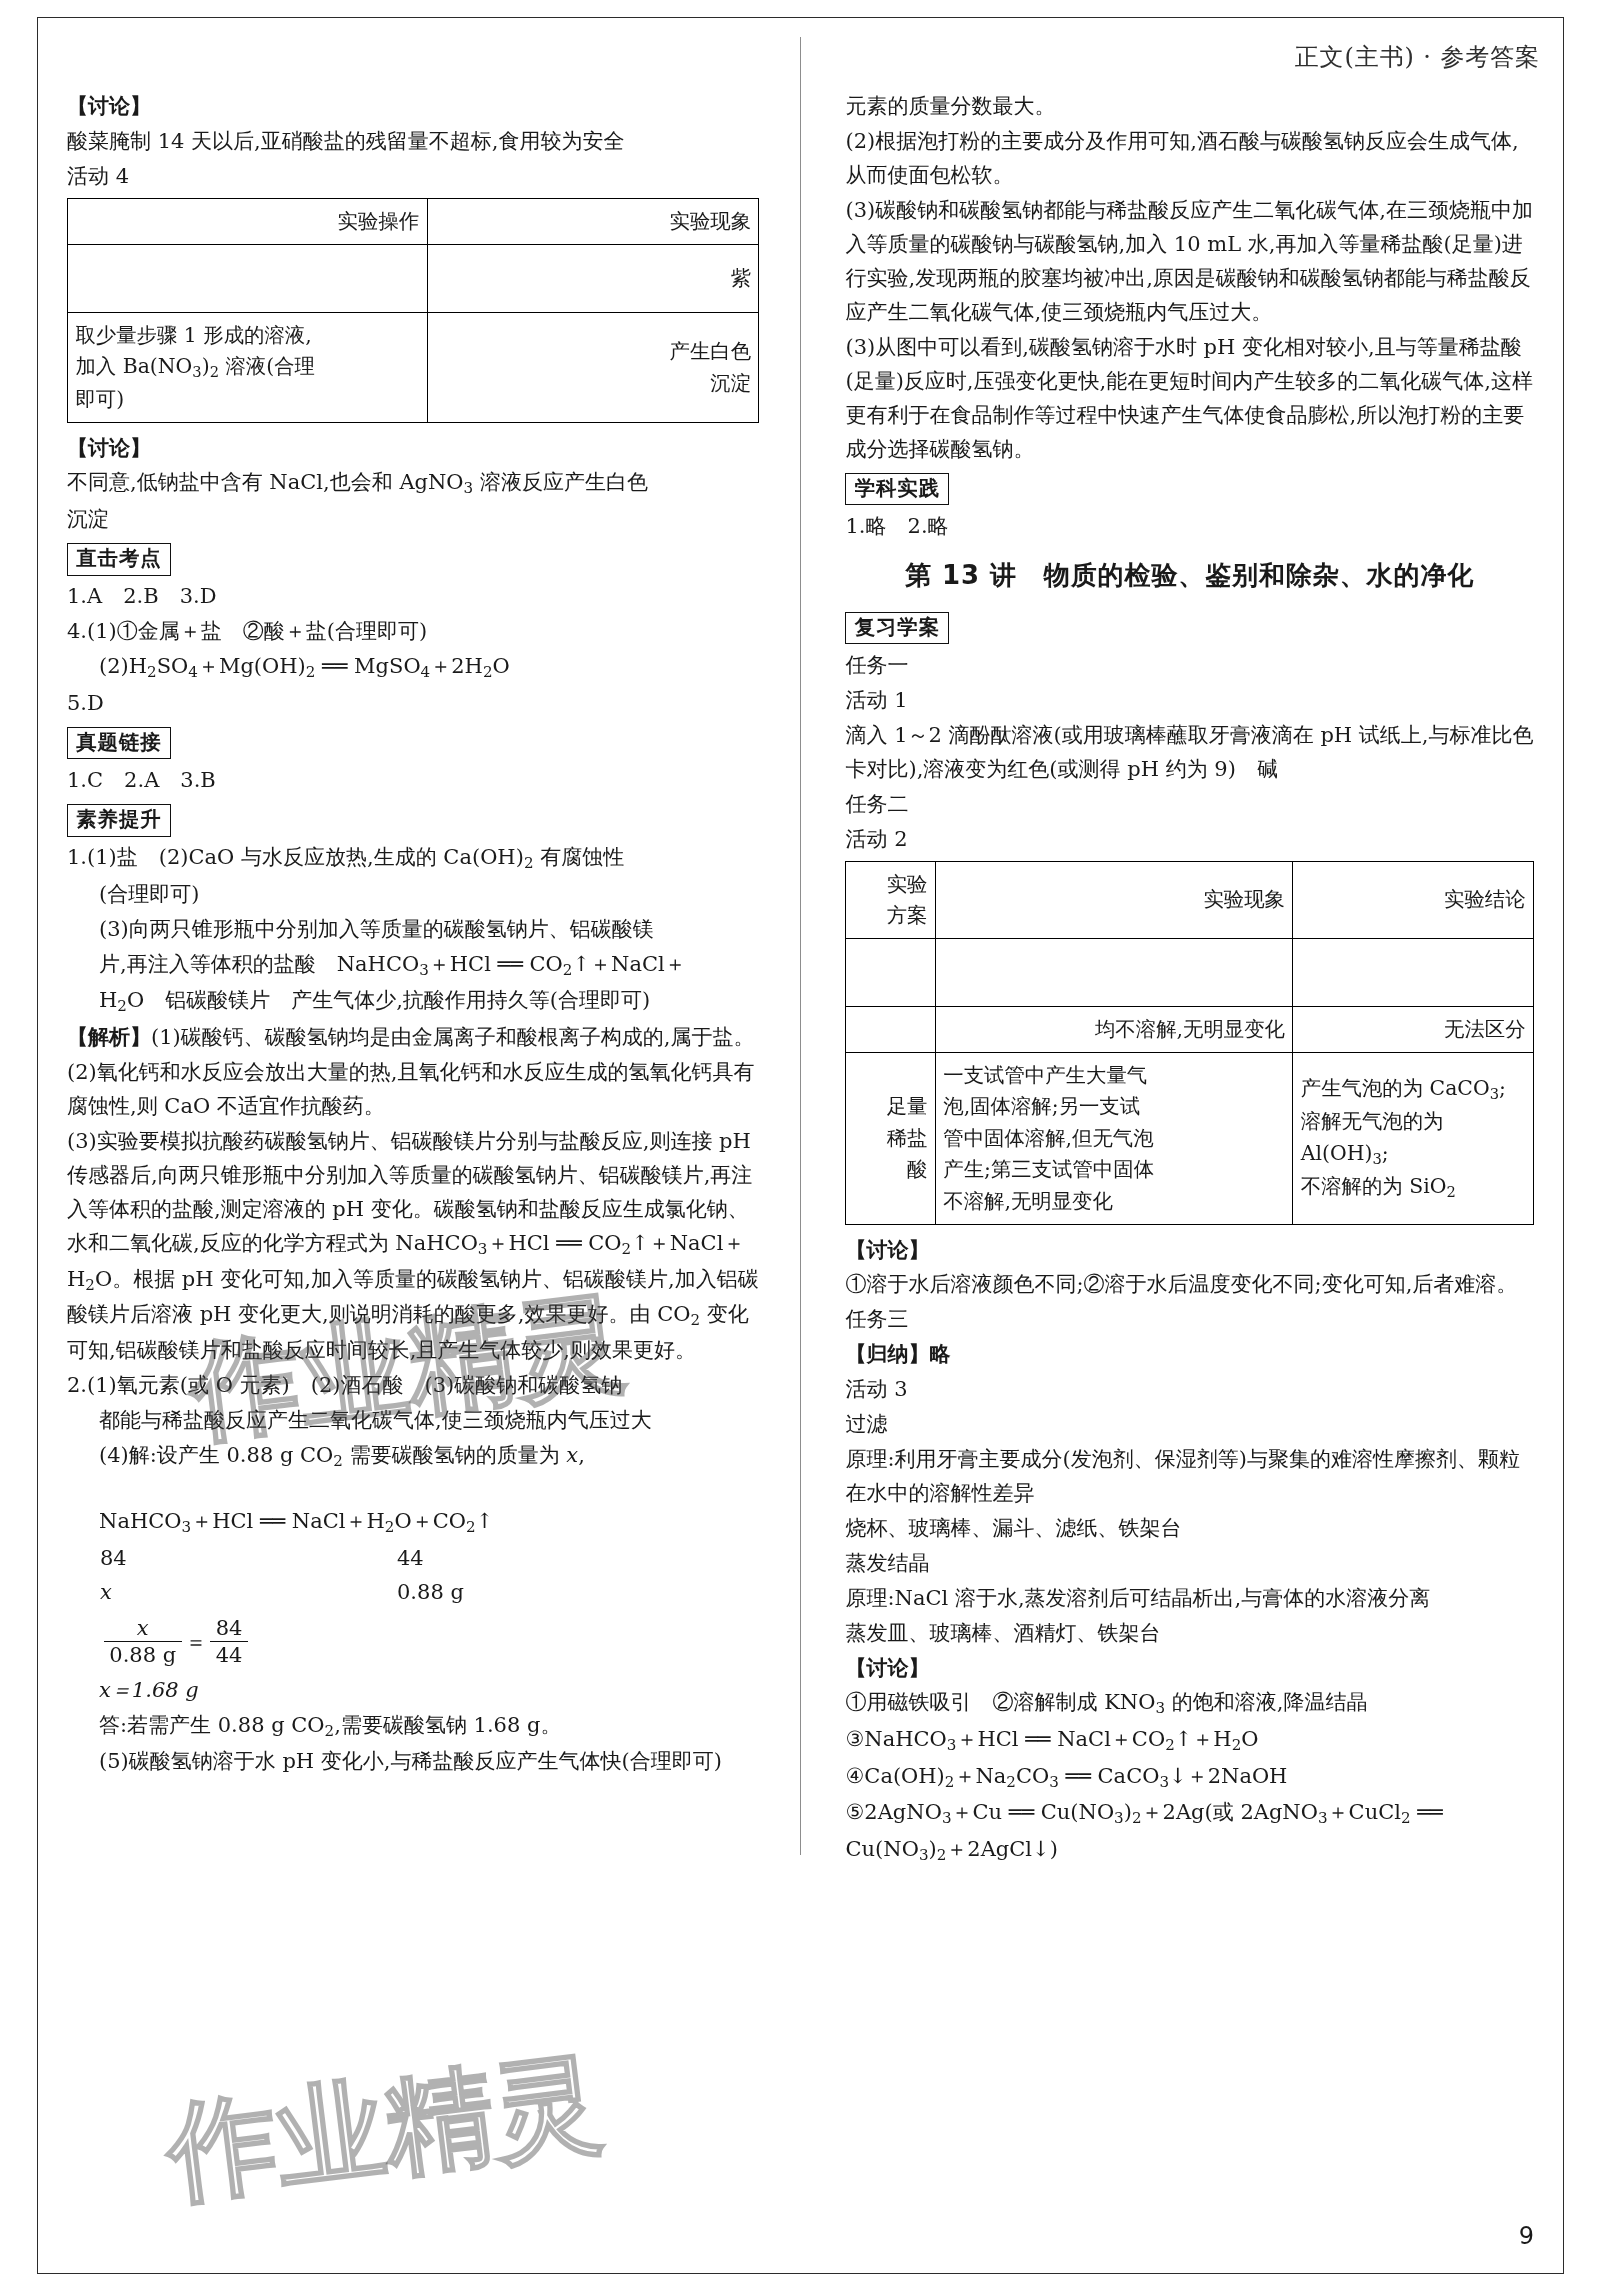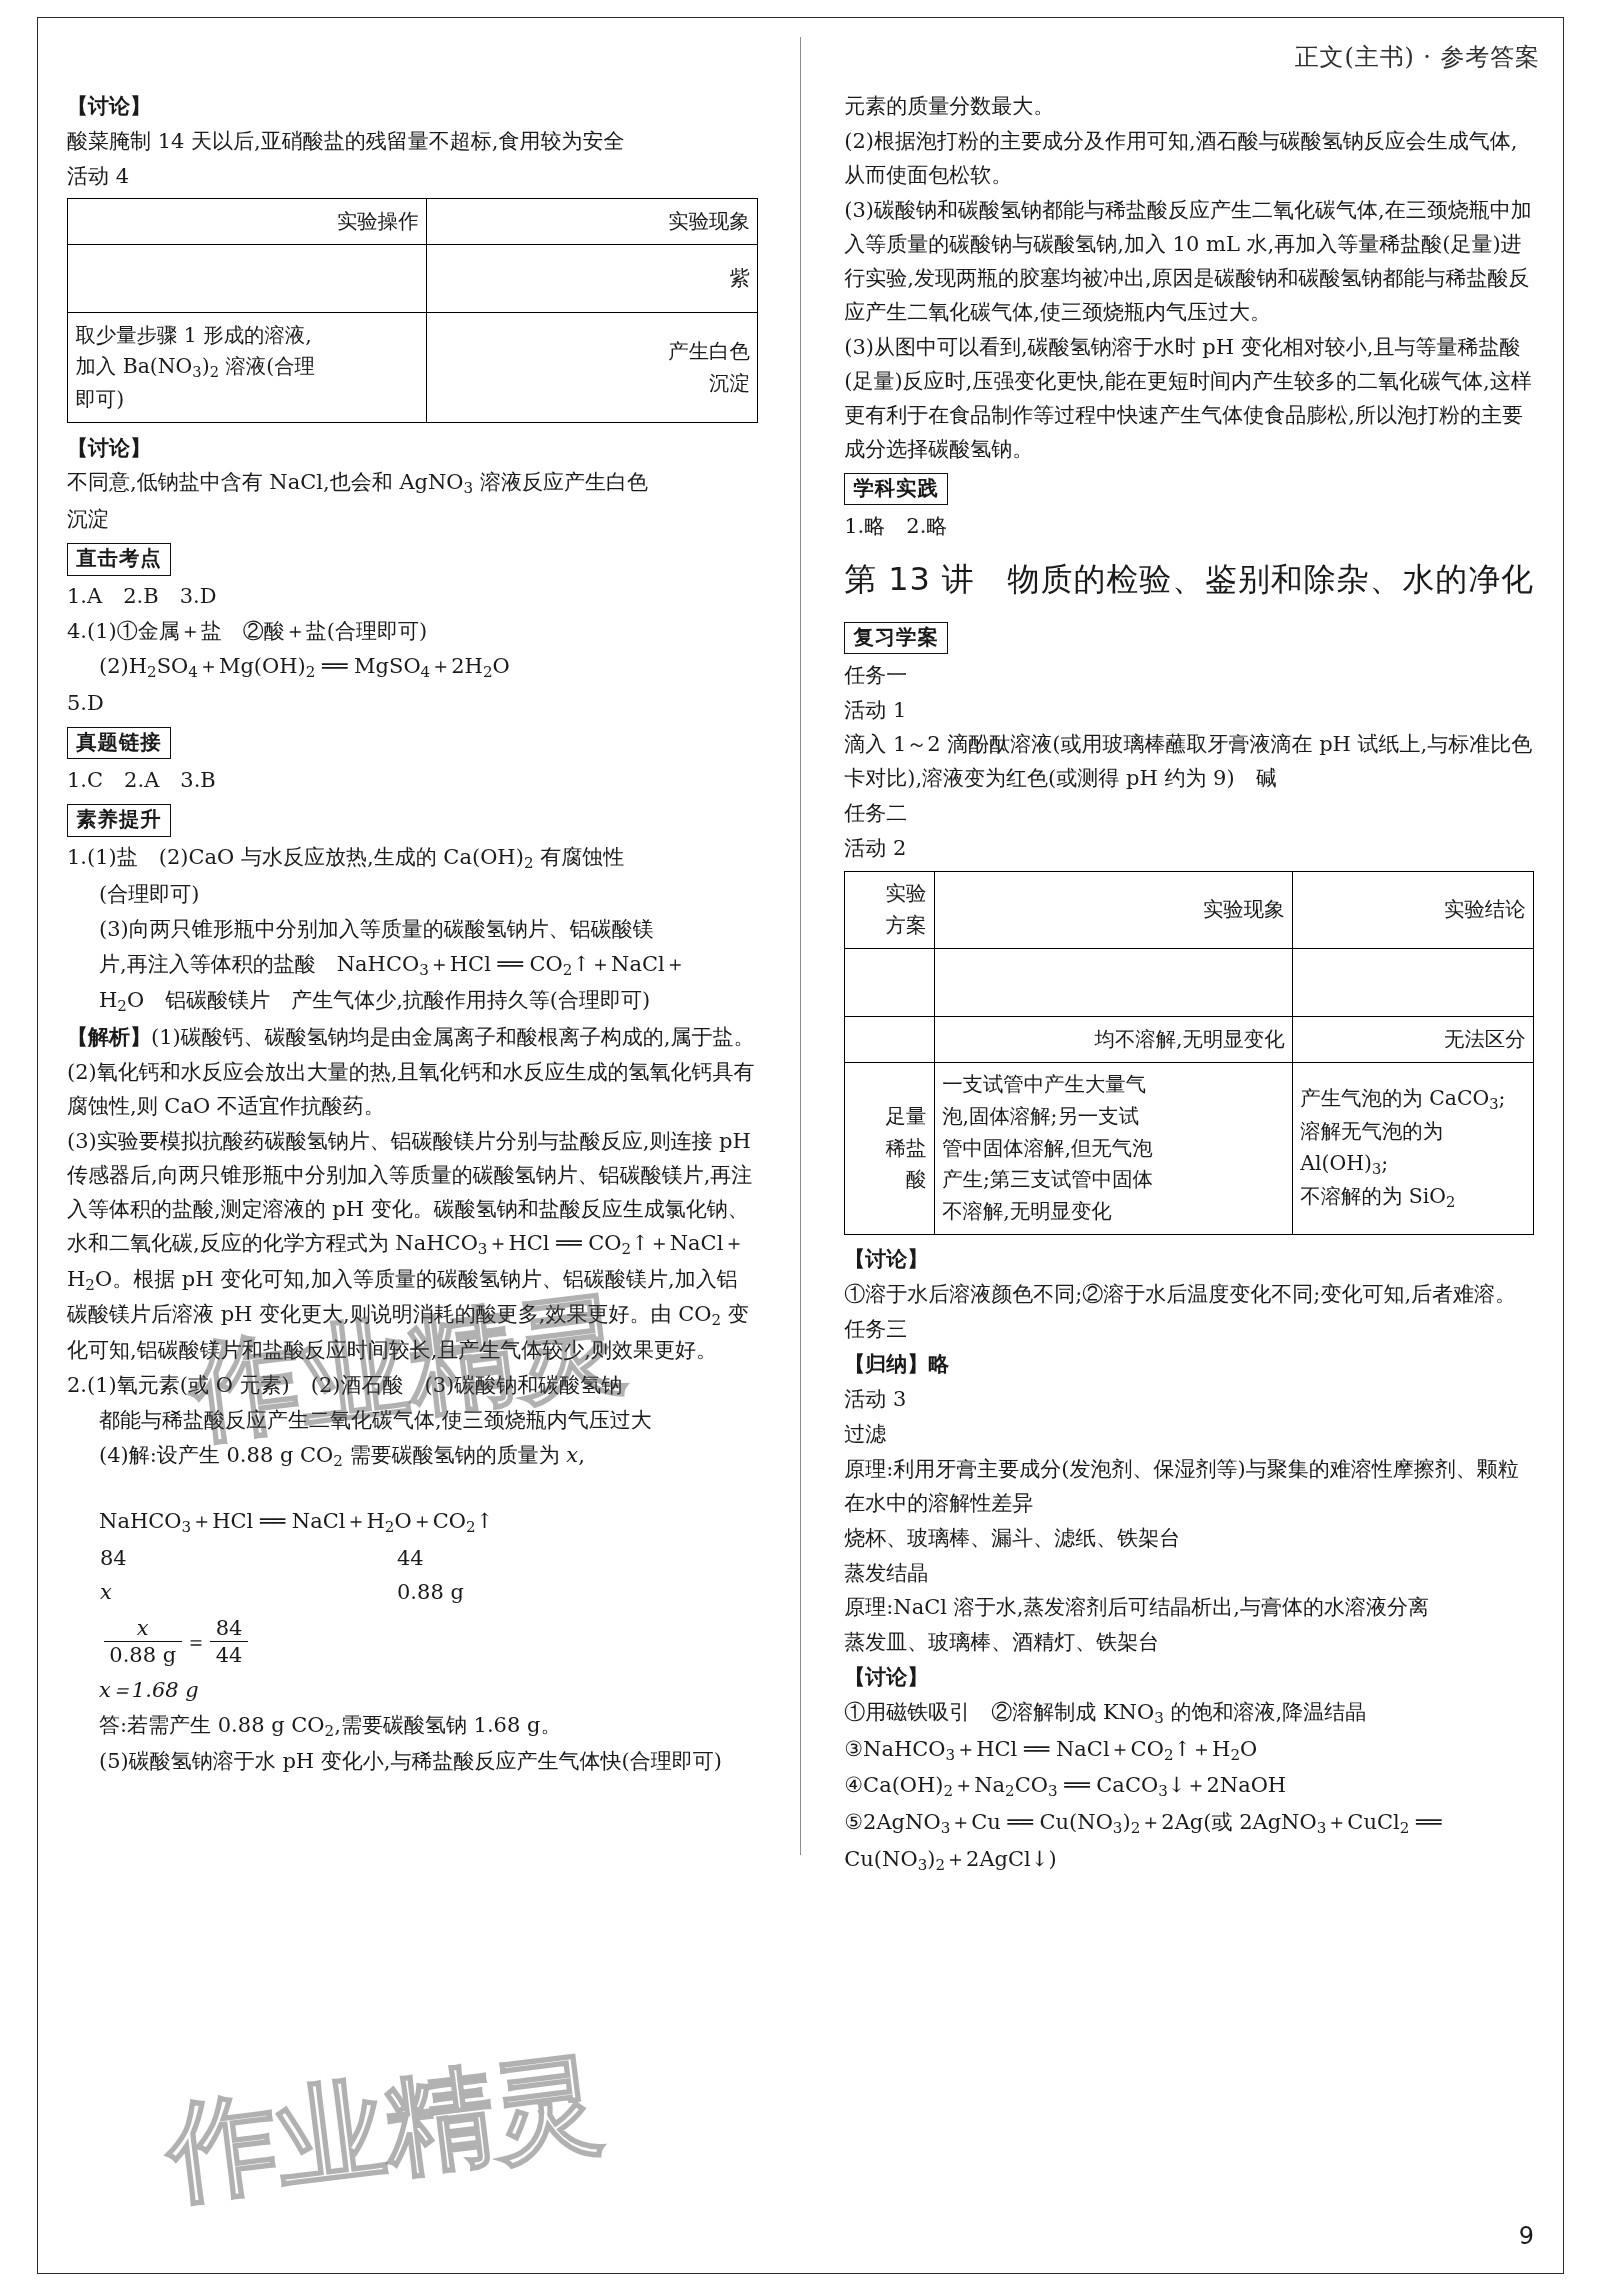--- a/index.html
+++ b/index.html
@@ -67,22 +67,22 @@
     font-weight:bold;
     font-size:20.4px;
     line-height:1.25;
     margin:6.5px 0 3.7px 0;
     letter-spacing:0.9px;
   }
   .brackets{font-weight:bold;}
   
   .lecture-title{
     font-family:"DejaVu Sans","Liberation Sans",sans-serif;
-    font-weight:normal;
-    font-size:32px;
+    font-weight:bold;
+    font-size:26px;
     letter-spacing:0.9px;
     text-align:center;
     margin:11px 0 9.3px 0;
     white-space:nowrap;
   }
   
   table.exp{
     border-collapse:collapse;
     width:100%;
     margin:5.6px 0 7.4px 0;

